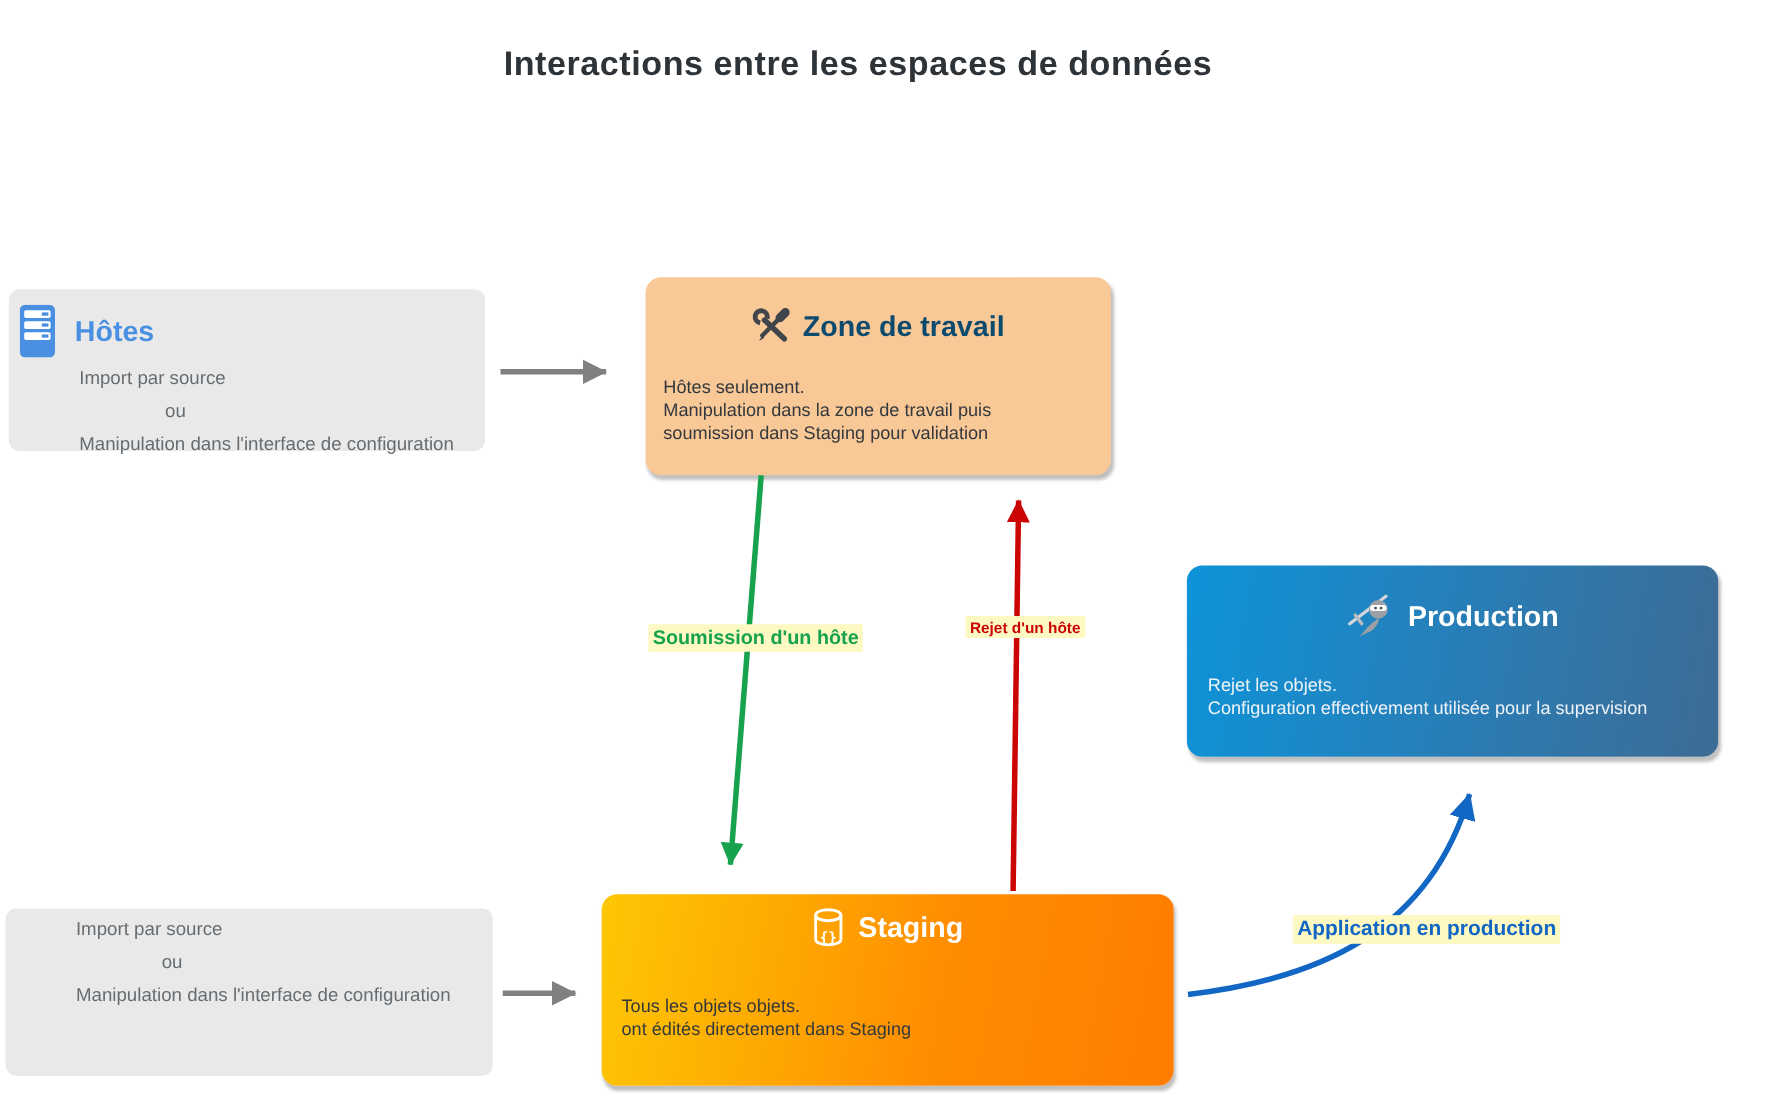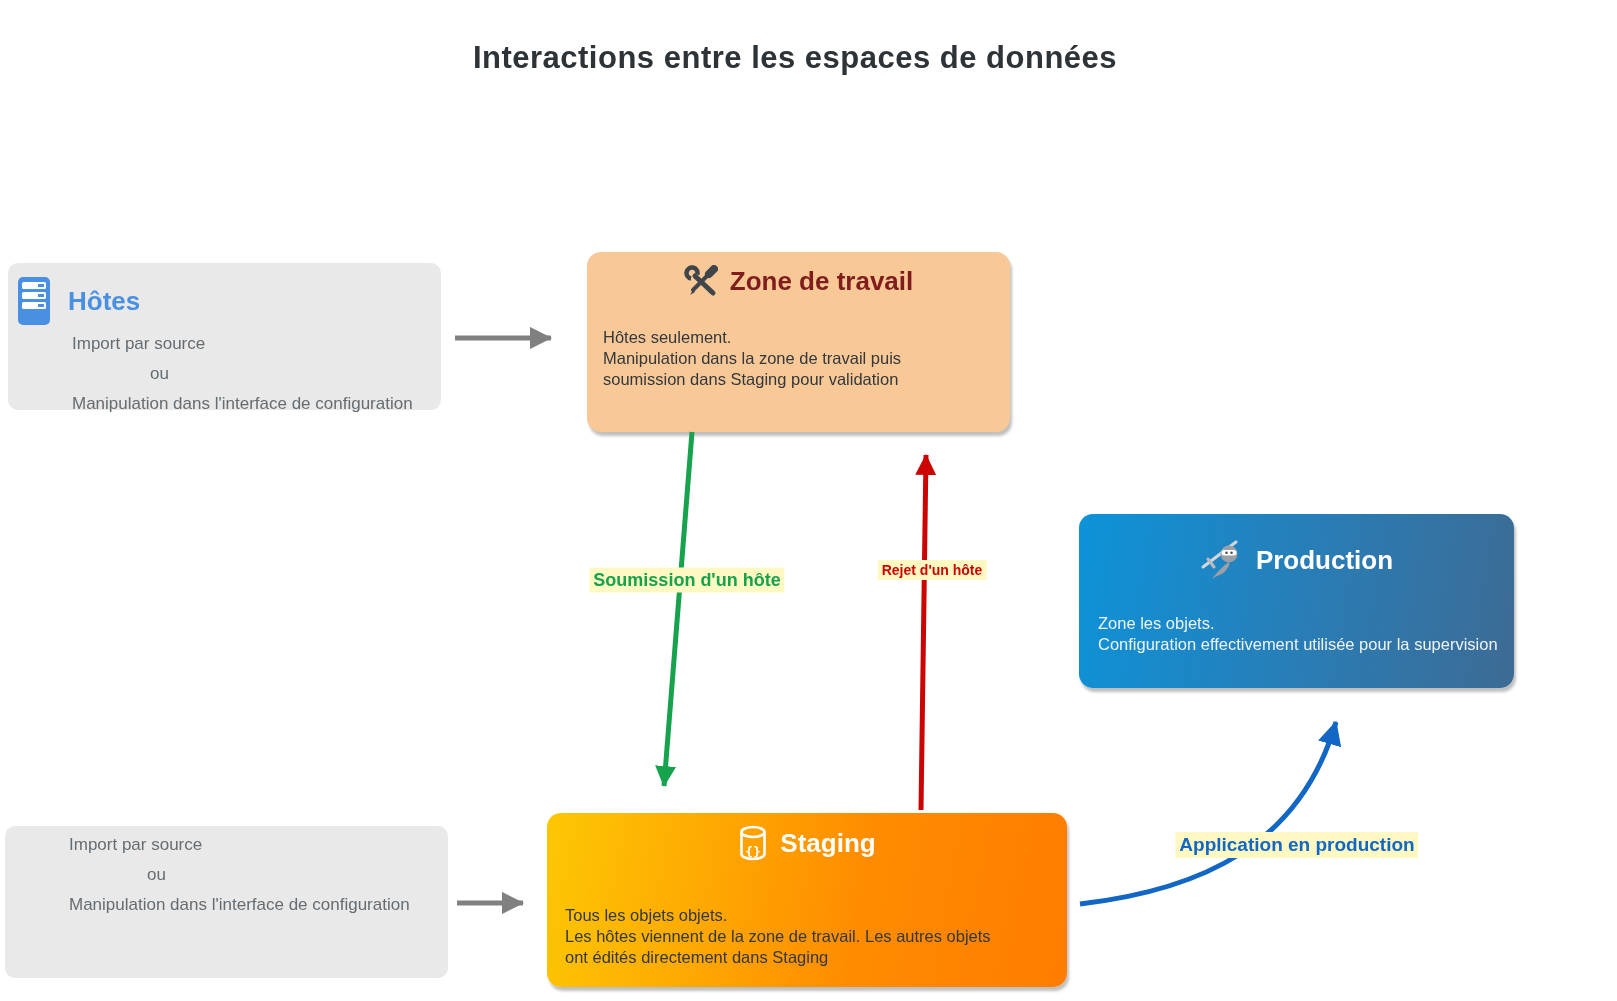--- a/index.html
+++ b/index.html
@@ -5,21 +5,20 @@
   html,body { margin:0; padding:0; background:#ffffff; }
   #canvas {
     position:relative; width:1617px; height:1001px;
     background:#ffffff; overflow:hidden;
     font-family:"Liberation Sans", sans-serif;
   }
   .page-title {
     position:absolute; left:0; top:40px; width:1560px;
     text-align:center; font-size:31px; font-weight:bold; color:#2e3338;
     letter-spacing:.5px;
-    padding-left:15px;
   }
   
   .side-box {
     position:absolute; background:#e9e9e9; border-radius:10px;
   }
   .side-head { display:flex; align-items:center; gap:16px; padding:14px 0 0 10px; }
   .side-title { font-size:26px; font-weight:bold; color:#4a90e2; }
   .side-body { padding:4px 0 0 64px; color:#666d72; font-size:17px; }
   .side-line { line-height:30px; white-space:nowrap; }
   .side-line.ou { padding-left:78px; }
@@ -27,27 +26,27 @@
   .flow-box {
     position:absolute; border-radius:14px;
     box-shadow:2px 4px 3px rgba(0,0,0,.25);
   }
   .flow-head {
     display:flex; align-items:center; justify-content:center; gap:12px;
     font-size:26px; font-weight:bold; line-height:36px;
   }
   .flow-body { font-size:16.5px; line-height:21px; }
   #zone-box { left:587px; top:252px; width:423px; height:180px; background:#f9c897; }
-  #zone-box .flow-head { padding-top:11px; color:#7f1d1d; }
+  #zone-box .flow-head { padding-top:26px; color:#0c4a6e; }
   #zone-box .flow-body { margin:28px 14px 0 16px; color:#33383d; }
   #staging-box { left:547px; top:813px; width:520px; height:174px;
     background:linear-gradient(100deg,#fdc704 0%,#ff8c00 60%,#ff7c00 100%); }
   #staging-box .flow-head { padding-top:12px; color:#ffffff; }
   #staging-box .flow-body { margin:44px 14px 0 18px; color:#33383d; }
-  #production-box { left:1079px; top:514px; width:435px; height:174px;
+  #production-box { left:1079px; top:514px; width:483px; height:174px;
     background:linear-gradient(100deg,#0d93d9 0%,#2a7cb4 55%,#3d6b94 100%); }
   #production-box .flow-head { padding-top:25px; color:#ffffff; }
   #production-box .flow-body { margin:32px 14px 0 19px; color:#eef3f7; }
   
   .edge-label {
     position:absolute; transform:translate(-50%,-50%);
     background:#fef9c3; padding:2px 4px; font-weight:bold; white-space:nowrap;
     z-index:5;
   }
   #soumission-label { left:687px; top:580px; font-size:18px; color:#17a24e; }
@@ -143,21 +142,20 @@
       <svg class="icon" width="30" height="36" viewBox="0 0 30 36">
         <ellipse cx="15" cy="7" rx="11.5" ry="5" fill="none" stroke="#ffffff" stroke-width="2.6"></ellipse>
         <path d="M3.5 7 V29 M26.5 7 V29" fill="none" stroke="#ffffff" stroke-width="2.6"></path>
         <path d="M3.5 29 A 11.5 5 0 0 0 26.5 29" fill="none" stroke="#ffffff" stroke-width="2.6"></path>
         <text x="15" y="31" text-anchor="middle" font-size="13" font-weight="bold" fill="#ffffff" font-family="DejaVu Sans Mono, monospace">{}</text>
       </svg>
       <span>Staging</span>
     </div>
     <div class="flow-body">
       <div>Tous les objets objets.</div>
-      <div>Les hôtes viennent de la zone de travail. Les autres objets</div>
       <div>ont édités directement dans Staging</div>
     </div>
   </div>
 
   <div class="flow-box" id="production-box">
     <div class="flow-head">
       <svg class="icon" width="44" height="42" viewBox="0 0 44 42">
 
         <line x1="3" y1="28" x2="36" y2="3" stroke="#d4d7da" stroke-width="3" stroke-linecap="round"></line>
         <line x1="8" y1="20" x2="14" y2="28" stroke="#b9bdc1" stroke-width="3" stroke-linecap="round"></line>
@@ -165,18 +163,18 @@
         <circle cx="29" cy="15" r="8.5" fill="#9aa0a6"></circle>
         <rect x="21.5" y="11" width="15" height="5.5" rx="2.7" fill="#ffffff"></rect>
         <circle cx="26.5" cy="13.8" r="1.3" fill="#4a4f54"></circle>
         <circle cx="31.5" cy="13.8" r="1.3" fill="#4a4f54"></circle>
 
         <path d="M29 23 C 23 27, 19 31, 12 40 C 19 35, 23 36, 27 30 C 29 27, 30 25, 29 23 z" fill="#9aa0a6"></path>
       </svg>
       <span>Production</span>
     </div>
     <div class="flow-body">
-      <div>Zone les objets.</div>
+      <div>Rejet les objets.</div>
       <div>Configuration effectivement utilisée pour la supervision</div>
     </div>
   </div>
 
 </div>
 
 </body></html>

